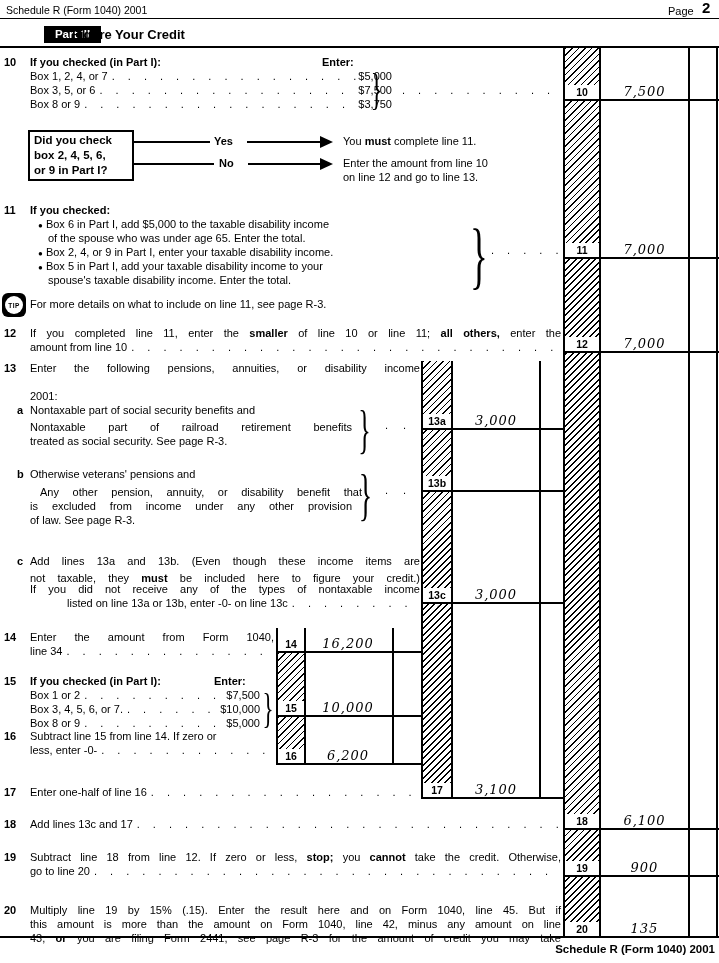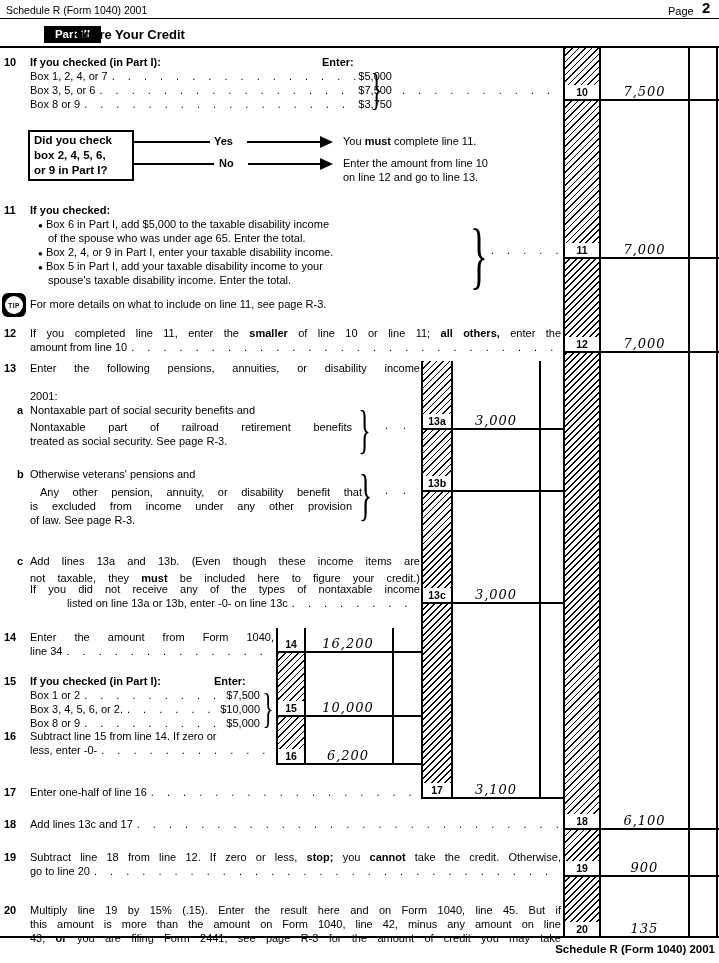--- a/index.html
+++ b/index.html
@@ -221,21 +221,21 @@
 
   <div class="t b" style="left:4px; top:675px;">15</div>
   <div class="t b" style="left:30px; top:675px;">If you checked (in Part I):</div>
   <div class="t b" style="left:214px; top:675px;">Enter:</div>
   <div class="t fl" style="left:30px; top:689px; width:230px;">
     <span class="lbl">Box 1 or 2</span>
     <span class="ld">. . . . . . . . . .</span>
     <span class="amt">$7,500</span>
   </div>
   <div class="t fl" style="left:30px; top:703px; width:230px;">
-    <span class="lbl">Box 3, 4, 5, 6, or 2.</span>
+    <span class="lbl">Box 3, 4, 5, 6, or 7.</span>
     <span class="ld">. . . . . . . . . .</span>
     <span class="amt">$10,000</span>
   </div>
   <div class="t fl" style="left:30px; top:717px; width:230px;">
     <span class="lbl">Box 8 or 9</span>
     <span class="ld">. . . . . . . . . .</span>
     <span class="amt">$5,000</span>
   </div>
   <div class="brace" style="left:258px; top:684px; font-size:42px; transform:scaleX(0.55);">}</div>
 

